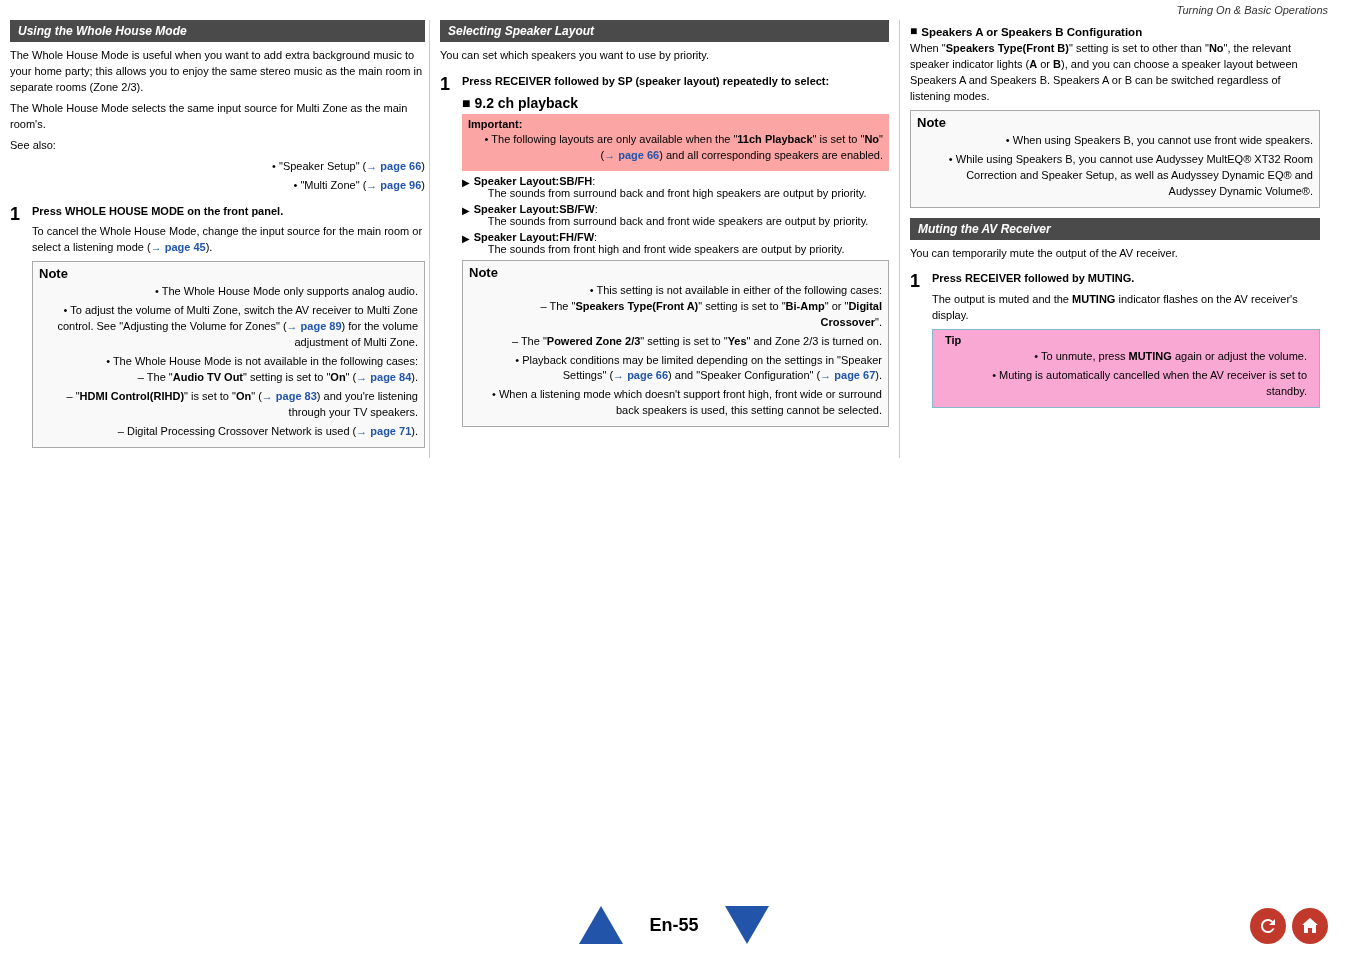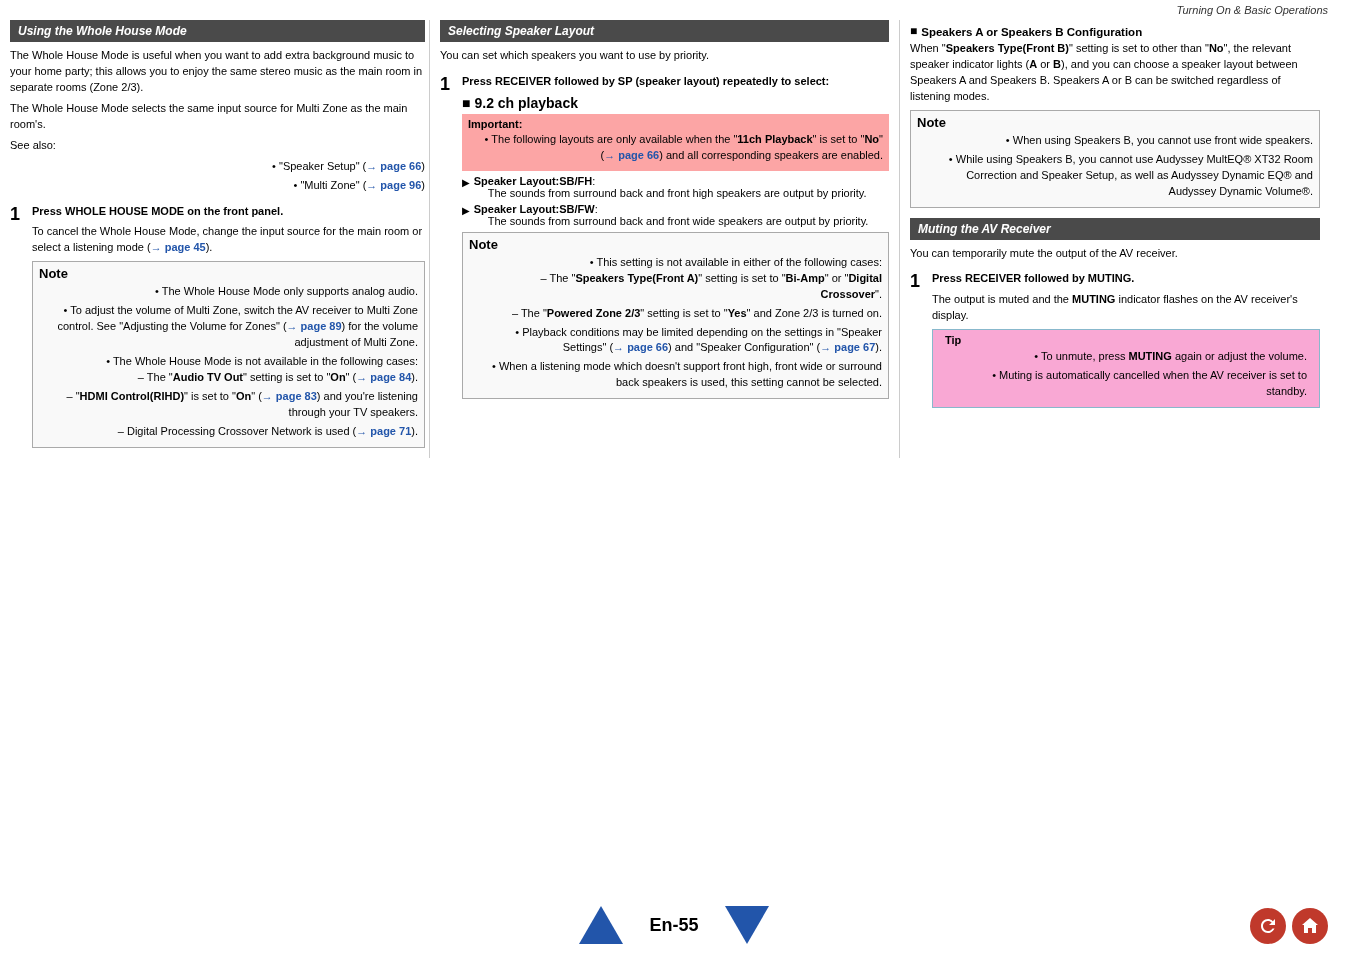--- a/index.html
+++ b/index.html
@@ -282,20 +282,26 @@
           </div>
         </div>
 
         <div class="speaker-layout-item">
           <div>
             <span class="speaker-layout-label">Speaker Layout:SB/FW</span>:<br>
             <span class="indent">The sounds from surround back and front wide speakers are output by priority.</span>
           </div>
         </div>
 
+        <div class="speaker-layout-item">
+          <div>
+            <span class="speaker-layout-label">Speaker Layout:FH/FW</span>:<br>
+            <span class="indent">The sounds from front high and front wide speakers are output by priority.</span>
+          </div>
+        </div>
 
         <div class="note-box">
           <div class="note-title">Note</div>
           <ul>
             <li>This setting is not available in either of the following cases:
               <ul class="dash-list" style="padding-left:4px;">
                 <li>The "<strong>Speakers Type(Front A)</strong>" setting is set to "<strong>Bi-Amp</strong>" or "<strong>Digital Crossover</strong>".</li>
                 <li>The "<strong>Powered Zone 2/3</strong>" setting is set to "<strong>Yes</strong>" and Zone 2/3 is turned on.</li>
               </ul>
             </li>

